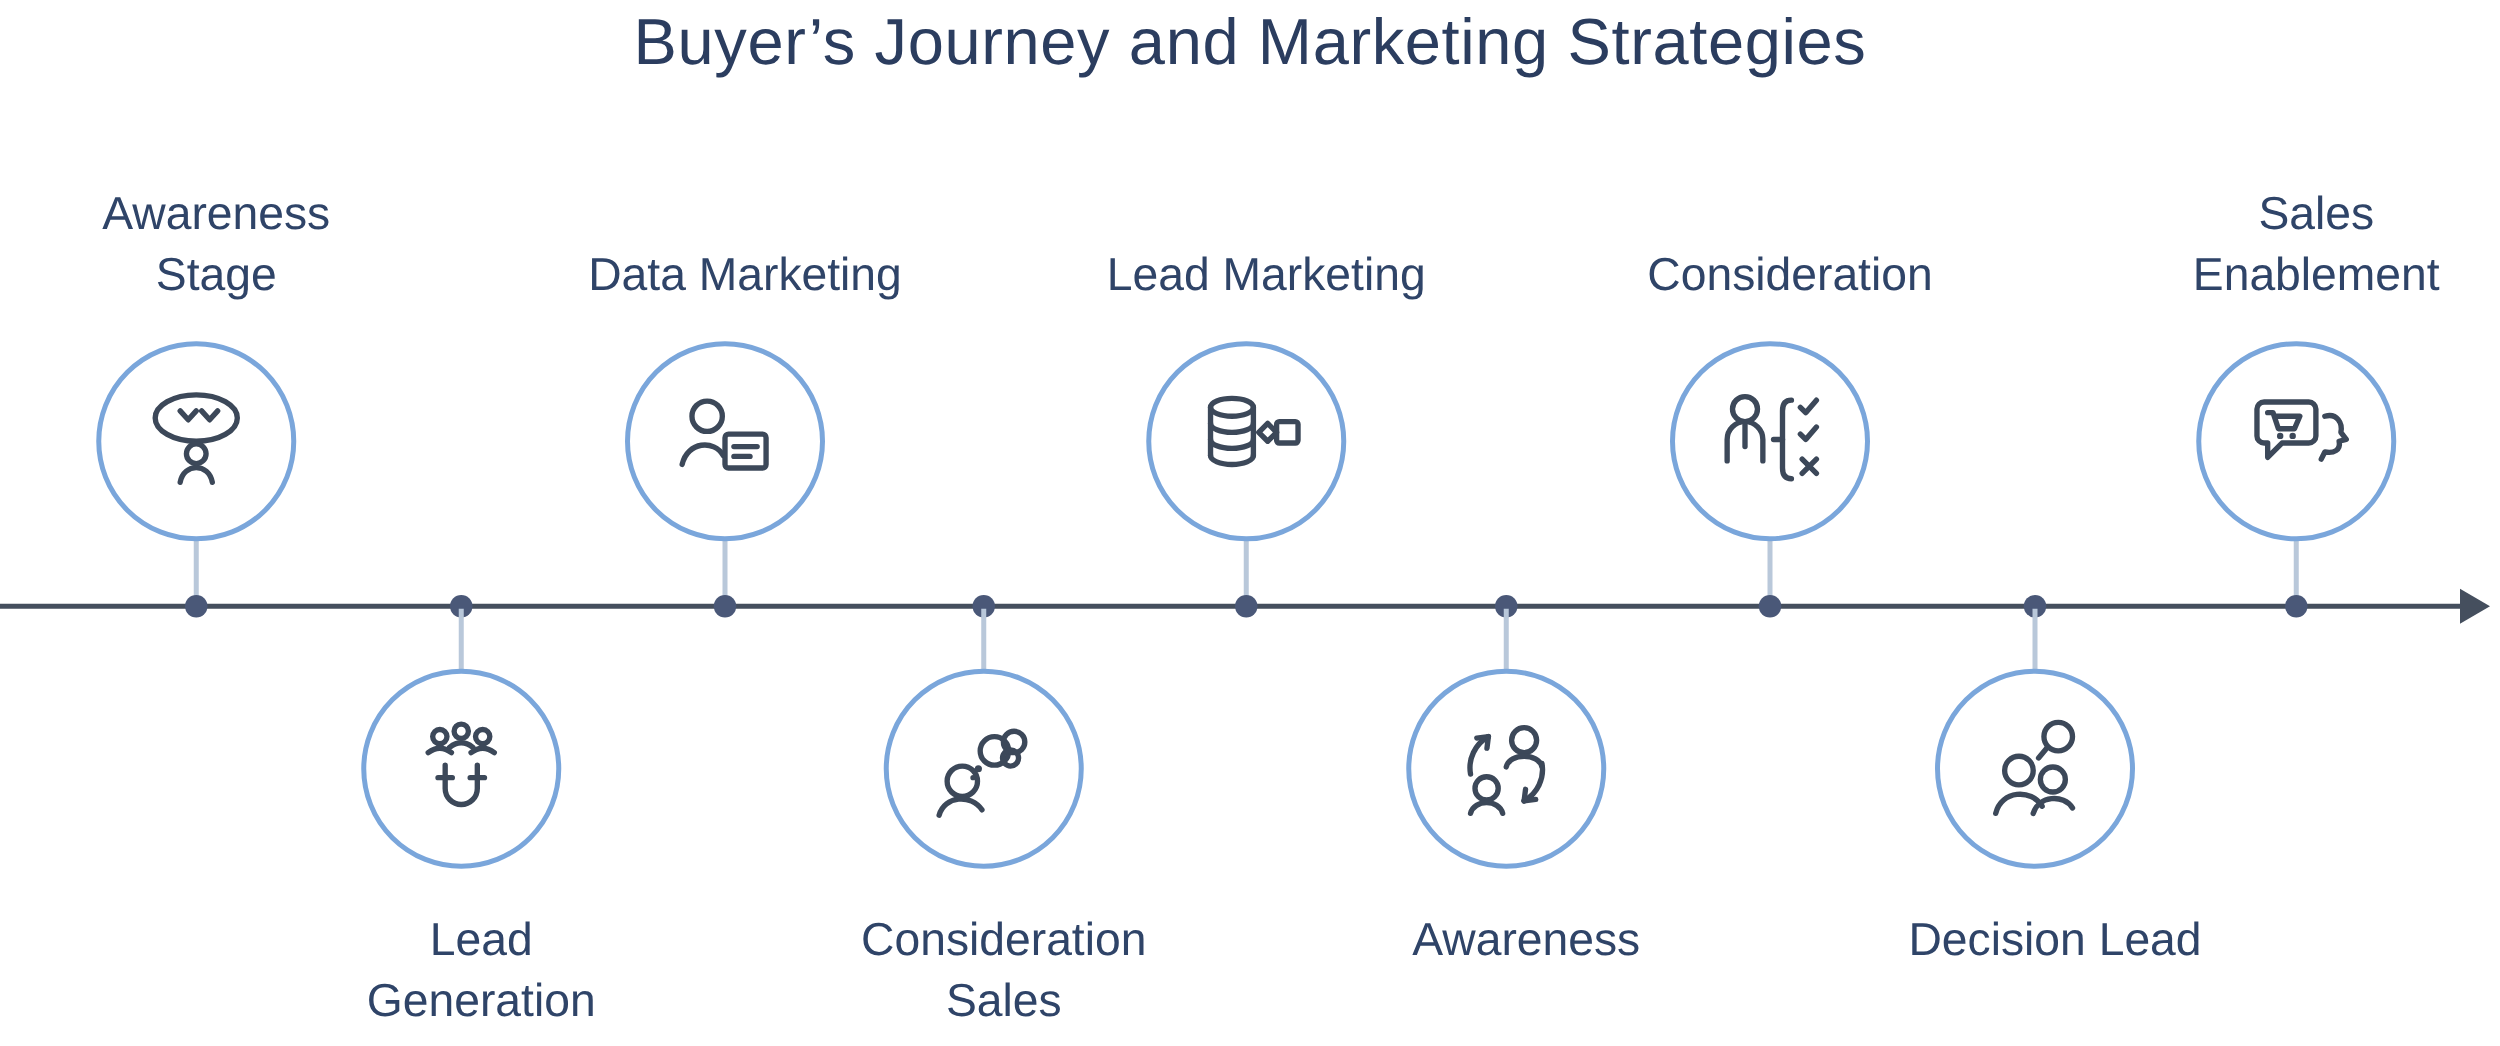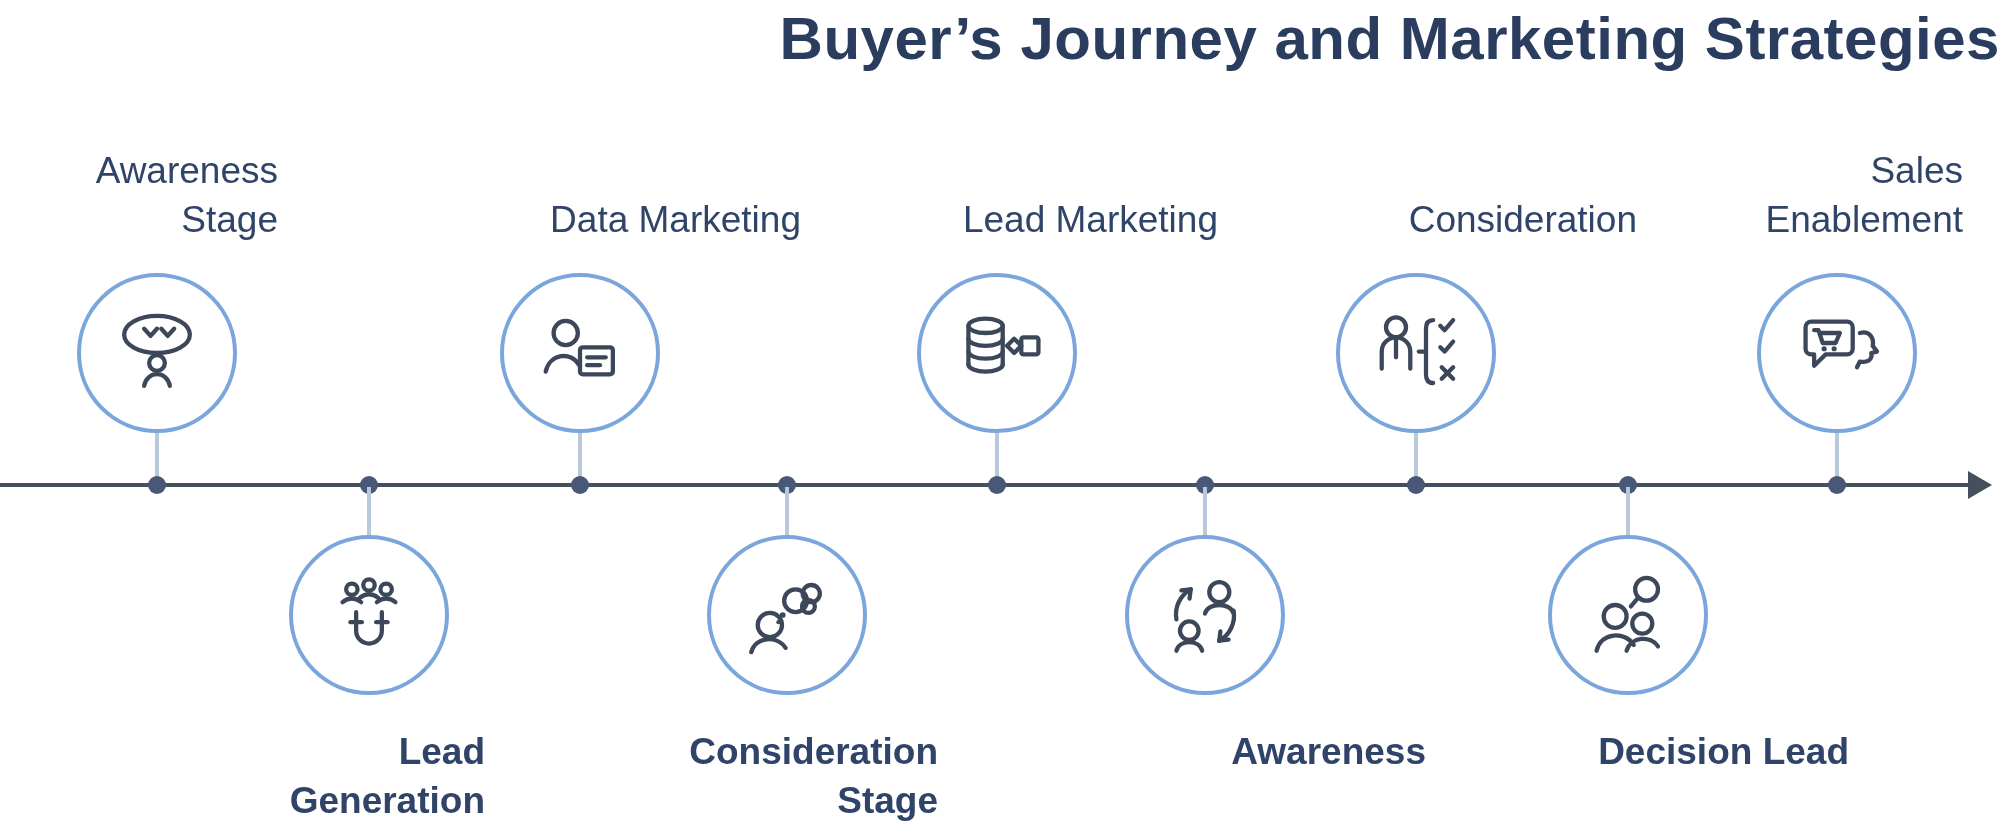--- a/index.html
+++ b/index.html
@@ -4,21 +4,21 @@
 <style>
   html,body { margin:0; padding:0; background:#fff; }
   .canvas {
     position:relative; width:2000px; height:837px;
     background:var(--background,#ffffff);
     font-family:"Liberation Sans", sans-serif;
     overflow:hidden;
   }
   .title {
     position:absolute; top:4px; left:0; width:100%;
-    text-align:right; font-size:60px; font-weight:bold;
+    text-align:center; font-size:52px; font-weight:normal;
     color:var(--title-text,#2b3d5f); letter-spacing:0.5px;
   }
   .tl-line {
     position:absolute; left:0; top:483px; width:1972px; height:4px;
     background:var(--timeline-line,#454f5e);
   }
   .tl-arrow {
     position:absolute; left:1968px; top:471px; width:0; height:0;
     border-top:14px solid transparent; border-bottom:14px solid transparent;
     border-left:24px solid var(--timeline-line,#454f5e);
@@ -37,26 +37,26 @@
     background:var(--background,#ffffff);
     display:flex; align-items:center; justify-content:center;
   }
   .above .m-circle { top:273px; }
   .below .m-circle { top:535px; }
   .icon { display:block; width:100px; height:100px; color:var(--icon-stroke,#3c4859); }
   .icon svg { width:100%; height:100%; }
   .icon svg * { stroke:currentColor; stroke-width:3; fill:none; stroke-linecap:round; stroke-linejoin:round; }
   .icon svg .fill { fill:currentColor; stroke:none; }
   .m-label {
-    position:absolute; left:1px; transform:translateX(-50%);
-    width:440px; text-align:right;
+    position:absolute; left:16px; transform:translateX(-50%);
+    width:440px; text-align:center;
     font-size:37px; line-height:1.32; color:var(--label-text,#2f4468);
   }
   .above .m-label { bottom:592px; }
-  .below .m-label { top:728px;font-weight:bold; }
+  .below .m-label { top:728px; }
   .m-label.w240 { width:240px; }
   .m-label.w230 { width:230px; }
   .m-label.w300 { width:300px; }
   .m-label.w250 { width:250px; }
 </style>
 </head>
 <body>
 
 <div class="canvas">
 
@@ -129,21 +129,21 @@
           <circle cx="23" cy="42" r="8.5"></circle>
           <path d="M10 61 c3 -11 18 -12 24 -3"></path>
           <circle cx="41" cy="25" r="8"></circle>
           <circle cx="52" cy="20" r="6"></circle>
           <circle cx="50" cy="29" r="4.5"></circle>
           <circle class="fill" cx="32" cy="35" r="2"></circle>
           <circle class="fill" cx="29" cy="40" r="1.5"></circle>
         </svg>
       </span>
     </div>
-    <div class="m-label w300">Consideration Stage</div>
+    <div class="m-label w300">Consideration Sales</div>
   </div>
 
   <div class="milestone above" style="left:997px">
     <div class="m-label">Lead Marketing</div>
     <div class="m-stem"></div>
     <div class="m-dot"></div>
     <div class="m-circle">
       <span class="icon">
         <svg viewBox="0 0 70 70">
           <ellipse cx="27" cy="16" rx="12" ry="5"></ellipse>

